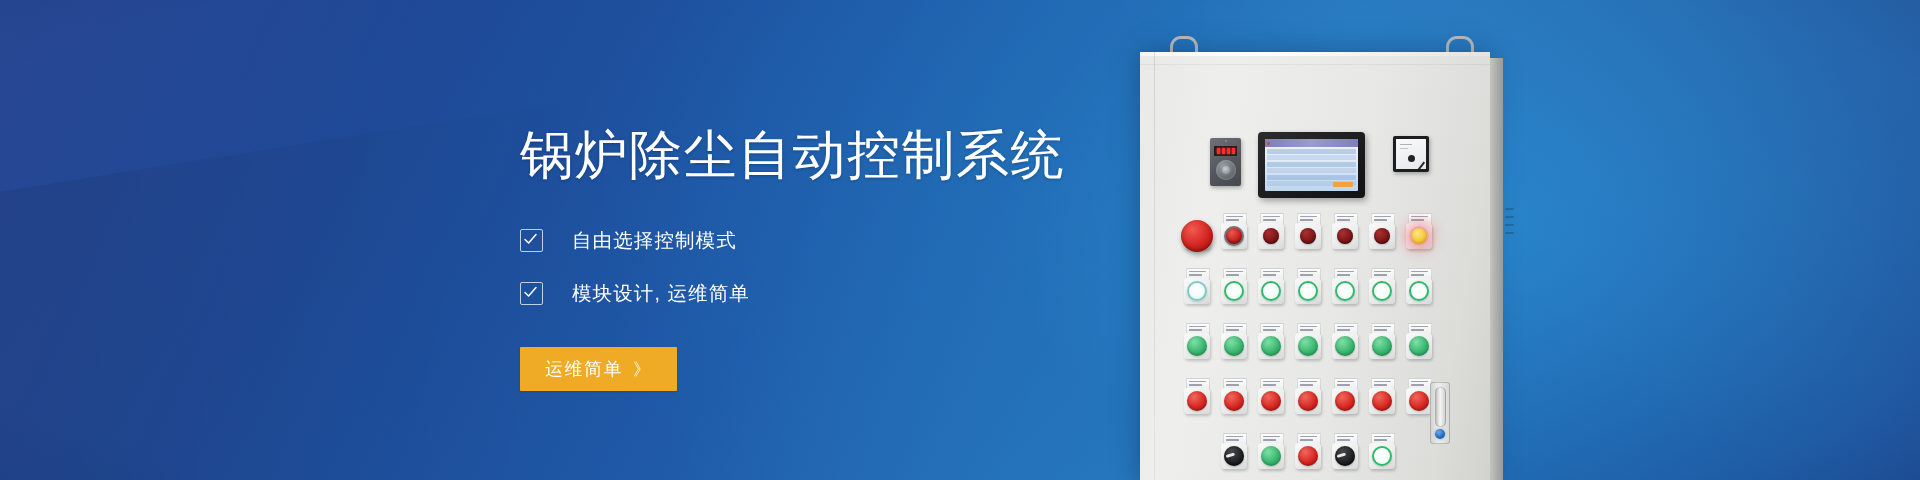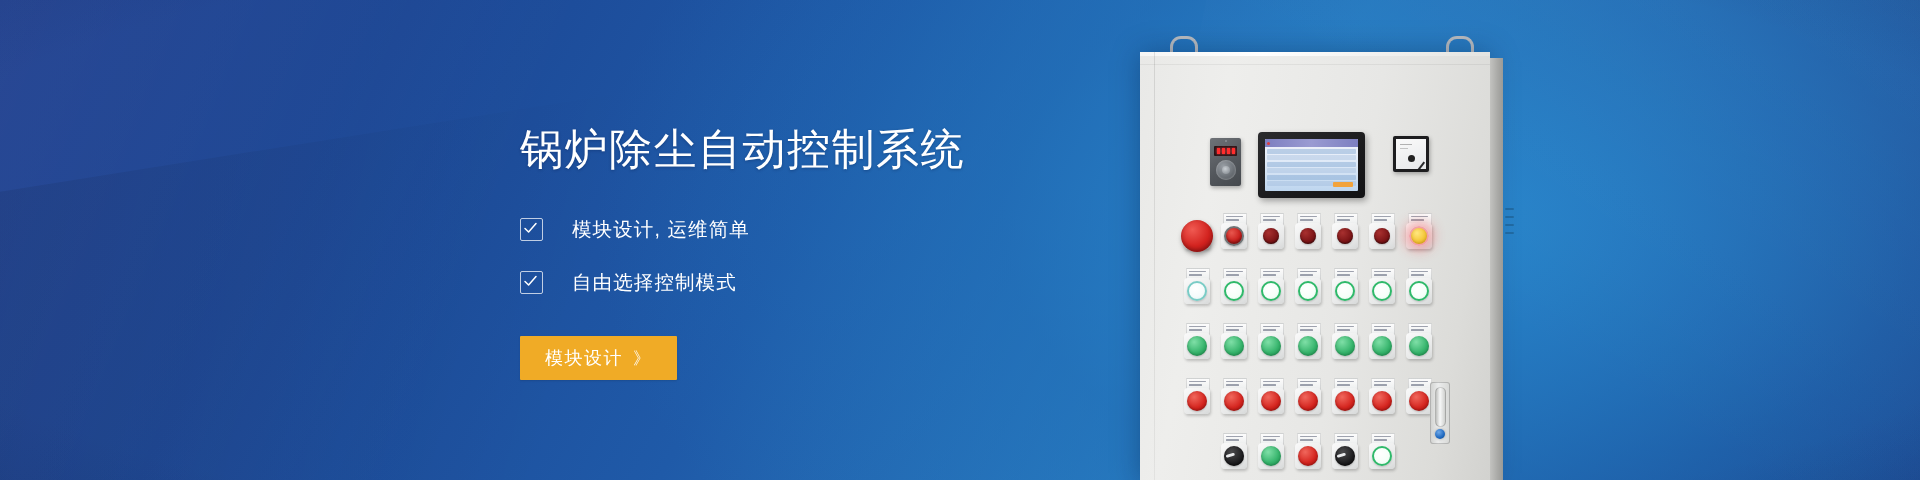--- a/index.html
+++ b/index.html
@@ -27,21 +27,21 @@
     transform:rotate(-9deg);}
   .streak.c{right:-220px;top:-180px;width:980px;height:900px;
     background:linear-gradient(200deg,rgba(255,255,255,.05) 0%,rgba(255,255,255,0) 62%);
     transform:rotate(12deg);}
   .vig{position:absolute;inset:0;pointer-events:none;
     background:radial-gradient(120% 135% at 50% 50%,rgba(0,0,0,0) 48%,rgba(7,24,60,.40) 100%);}
 
   
   .copy{position:absolute;left:520px;top:126px;width:620px;z-index:6;}
   .headline{
-    color:#ffffff;font-size:43px;line-height:1.08;font-weight:400;
+    color:#ffffff;font-size:53px;line-height:1.08;font-weight:400;
     letter-spacing:1.5px;white-space:nowrap;
     text-shadow:0 1px 3px rgba(0,20,60,.30);
   }
   .features{margin-top:44px;}
   .feature{display:flex;align-items:center;height:26px;margin-bottom:27px;}
   .chk{
     width:21px;height:21px;flex:0 0 21px;border:1px solid rgba(255,255,255,.72);
     border-radius:2px;position:relative;margin-right:29px;
   }
   .chk svg{position:absolute;left:2px;top:2px;}
@@ -186,34 +186,34 @@
   <div class="copy">
     <div class="headline">锅炉除尘自动控制系统</div>
 
     <div class="features">
       <div class="feature">
         <span class="chk">
           <svg width="15" height="15" viewBox="0 0 15 15">
               <polyline points="2,7.5 5.6,11 13,2.6" fill="none" stroke="#ffffff" stroke-width="1.5" stroke-linecap="round" stroke-linejoin="round"></polyline>
             </svg>
         </span>
-        <span class="feature-label">模块设计, 运维简单</span>
+        <span class="feature-label">自由选择控制模式</span>
       </div>
       <div class="feature">
         <span class="chk">
           <svg width="15" height="15" viewBox="0 0 15 15">
               <polyline points="2,7.5 5.6,11 13,2.6" fill="none" stroke="#ffffff" stroke-width="1.5" stroke-linecap="round" stroke-linejoin="round"></polyline>
             </svg>
         </span>
-        <span class="feature-label">自由选择控制模式</span>
+        <span class="feature-label">模块设计, 运维简单</span>
       </div>
     </div>
 
     <button class="cta">
-      <span>模块设计</span>
+      <span>运维简单</span>
       <span class="arrow">》</span>
     </button>
   </div>
 
   <div class="cabinet-wrap">
     <div class="eye l"></div>
     <div class="eye r"></div>
 
     <div class="cabinet">
       <div class="top-edge"></div>

